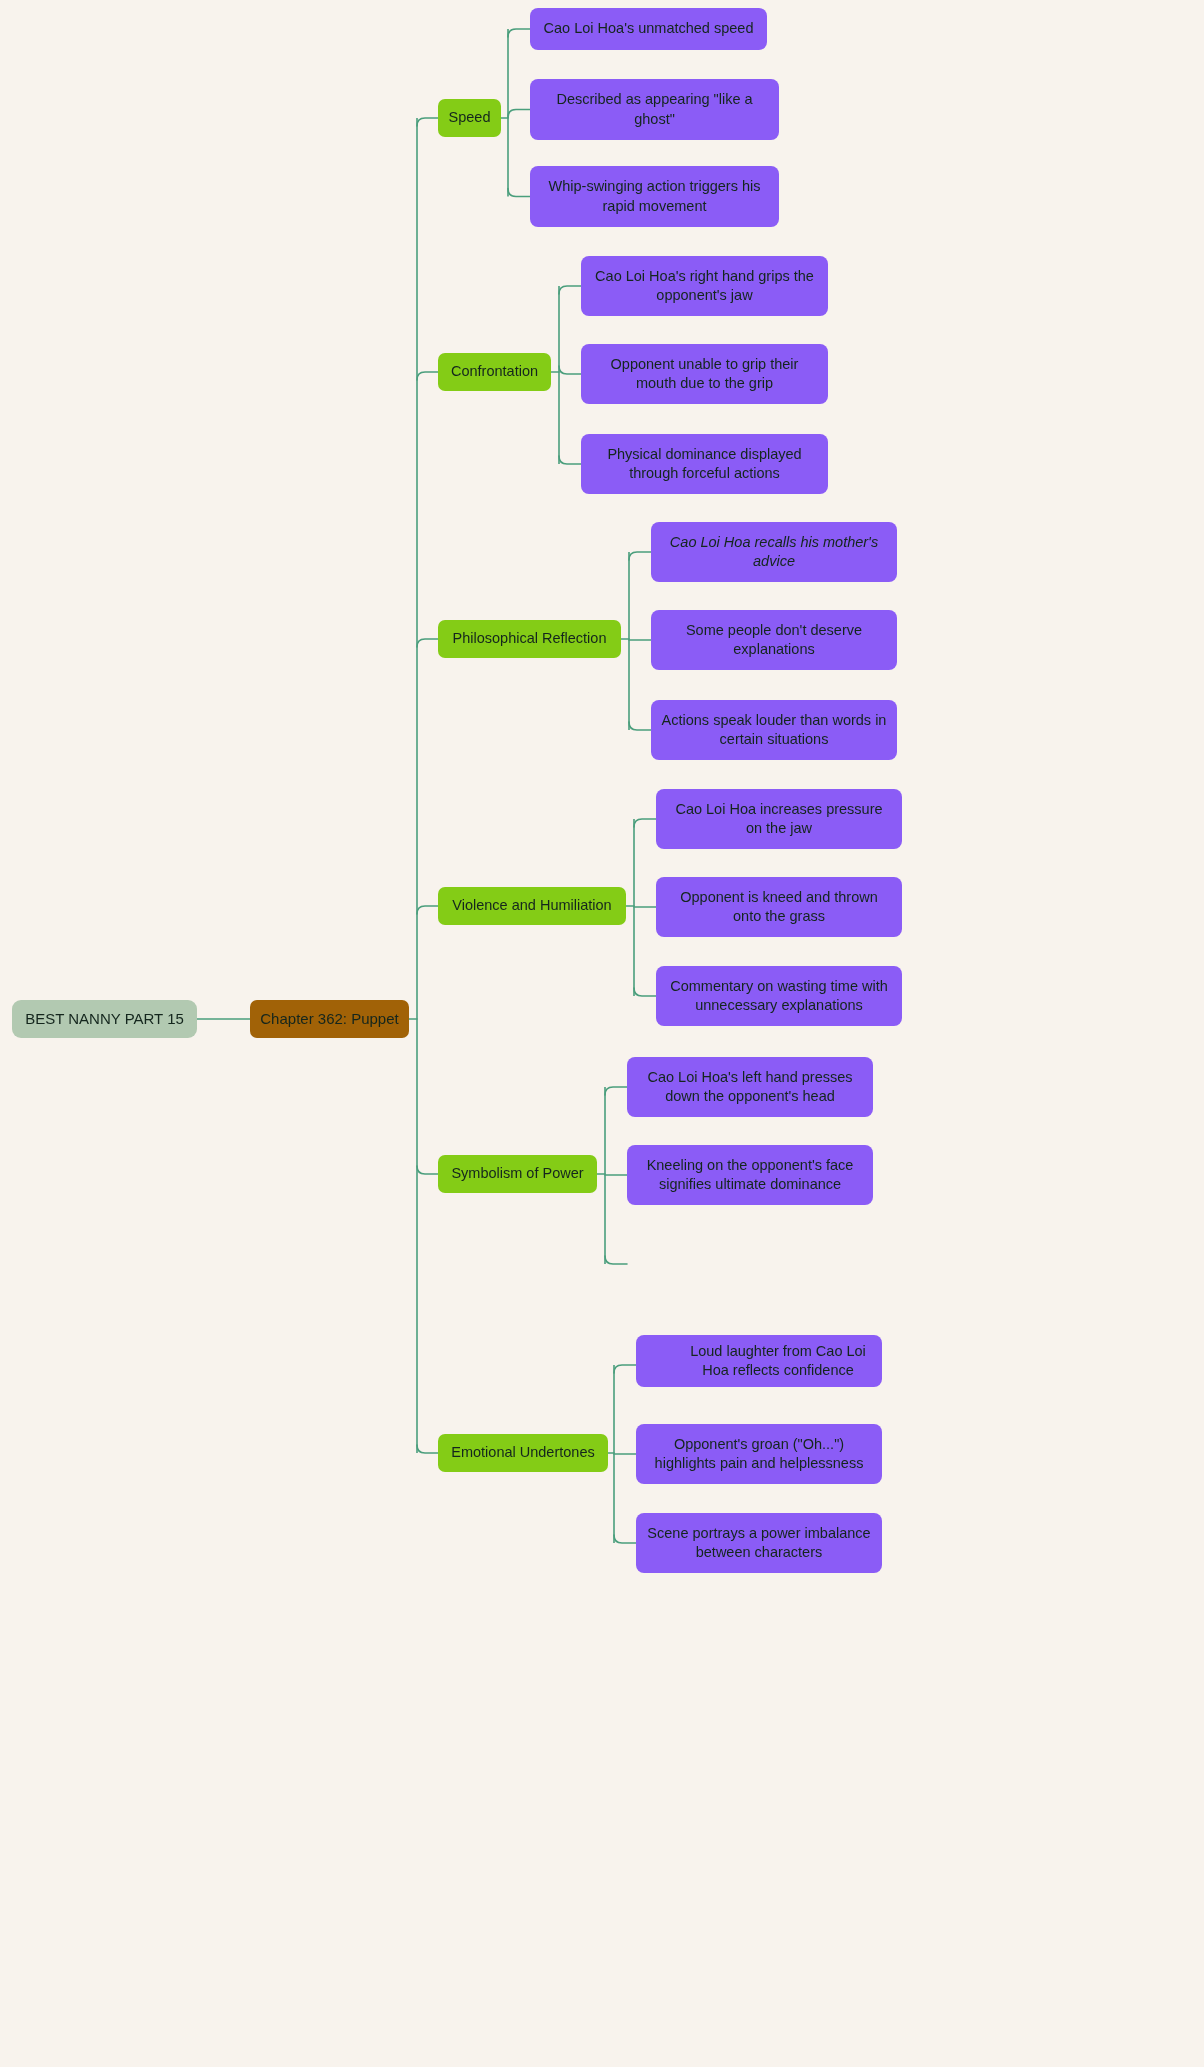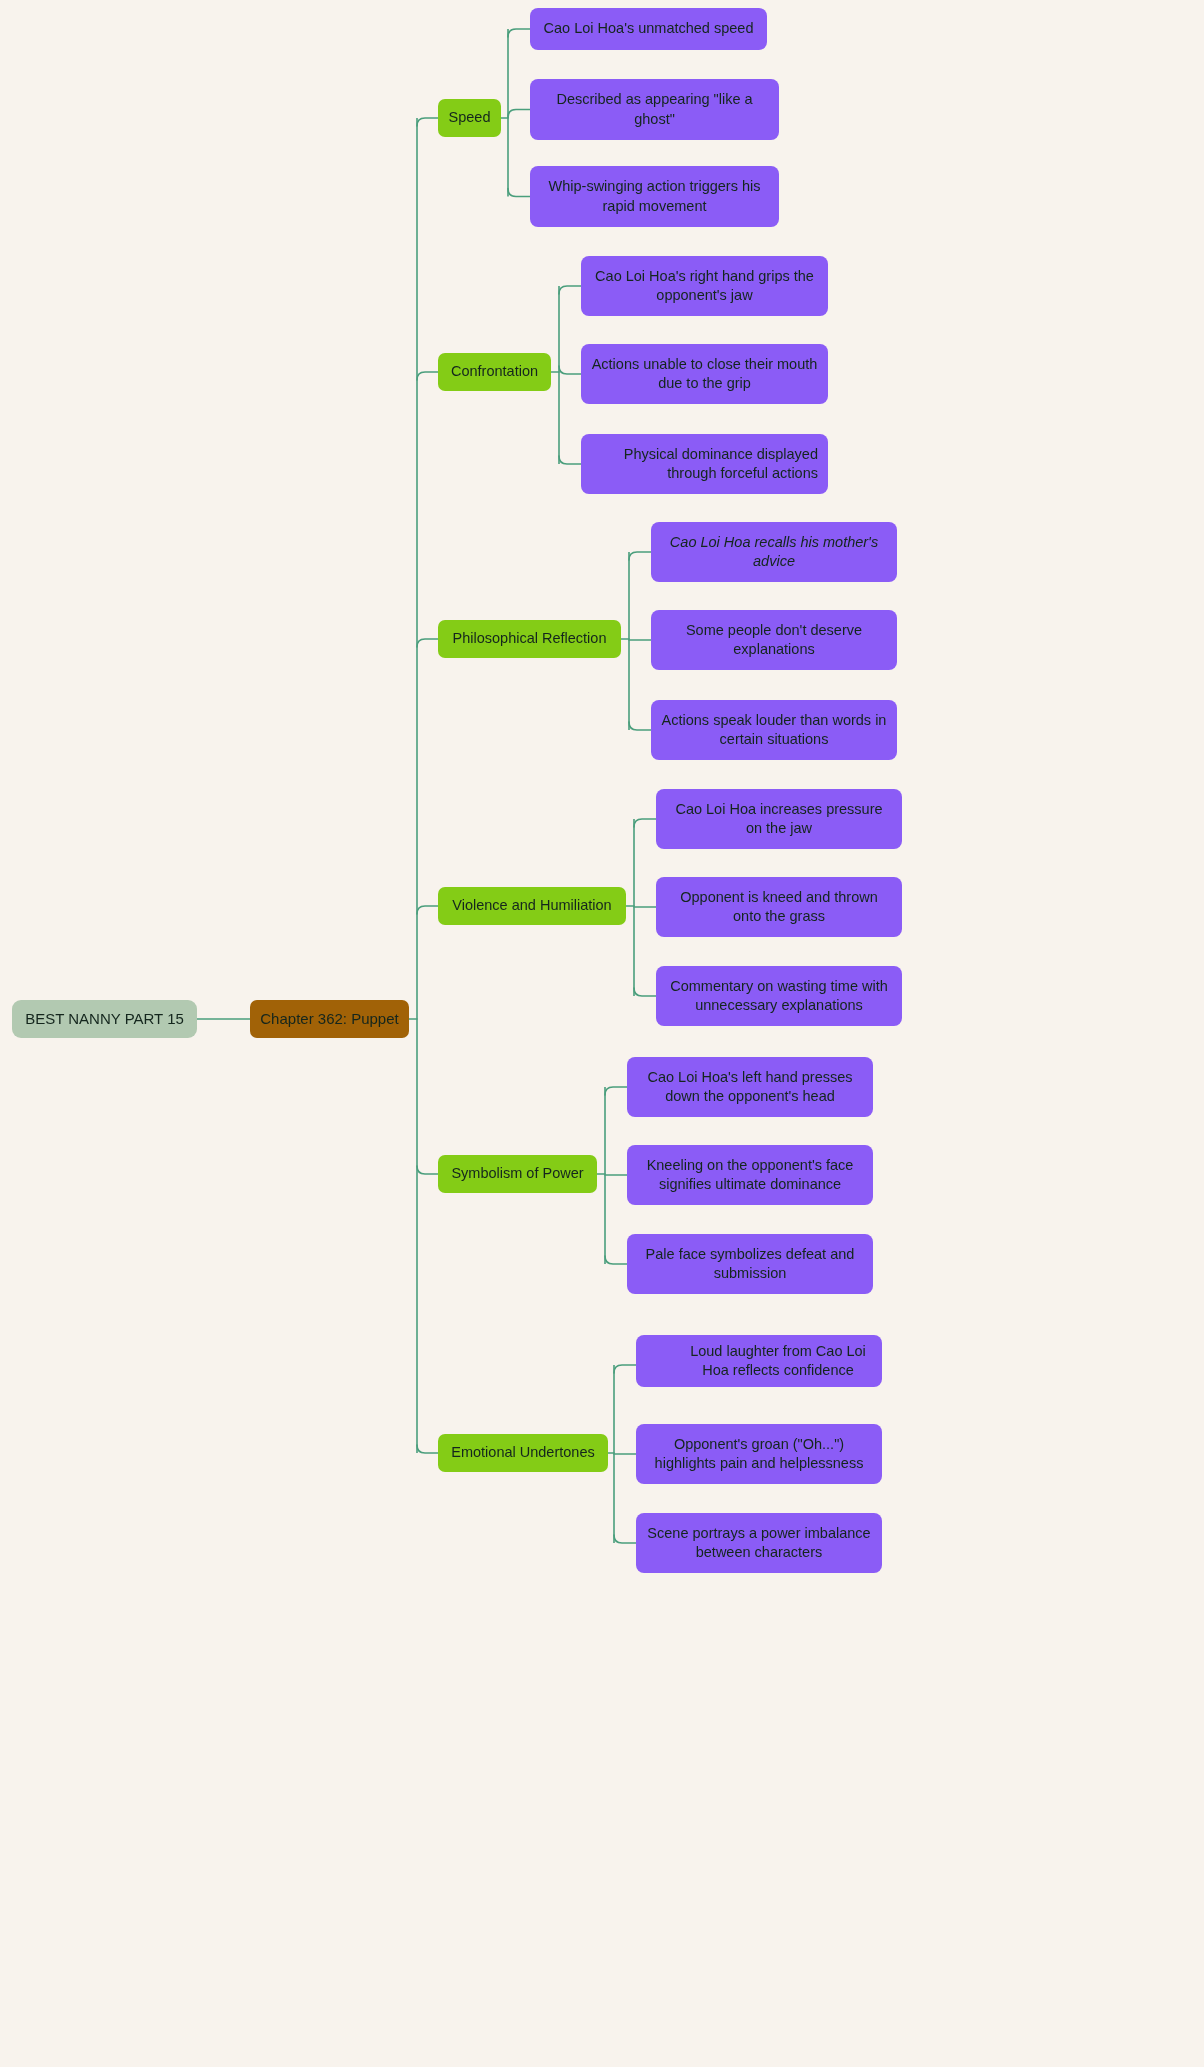--- a/index.html
+++ b/index.html
@@ -96,36 +96,35 @@
 
   <div class="node chapter" style="left:250px;top:1000px;width:159px;height:38px;">Chapter 362: Puppet</div>
 
   <div class="node branch" style="left:438px;top:99px;width:63px;height:38px;">Speed</div>
   <div class="node leaf" style="left:530px;top:8px;width:237px;height:42px;">Cao Loi Hoa's unmatched speed</div>
   <div class="node leaf" style="left:530px;top:79px;width:249px;height:61px;">Described as appearing "like a ghost"</div>
   <div class="node leaf" style="left:530px;top:166px;width:249px;height:61px;">Whip-swinging action triggers his rapid movement</div>
 
   <div class="node branch" style="left:438px;top:353px;width:113px;height:38px;">Confrontation</div>
   <div class="node leaf" style="left:581px;top:256px;width:247px;height:60px;">Cao Loi Hoa's right hand grips the opponent's jaw</div>
-  <div class="node leaf" style="left:581px;top:344px;width:247px;height:60px;">Actions unable to close their mouth due to the grip</div>
-  <div class="node leaf" style="left:581px;top:434px;width:247px;height:60px;text-align:right;">Physical dominance displayed through forceful actions</div>
+  <div class="node leaf" style="left:581px;top:344px;width:247px;height:60px;">Opponent unable to grip their mouth due to the grip</div>
+  <div class="node leaf" style="left:581px;top:434px;width:247px;height:60px;">Physical dominance displayed through forceful actions</div>
 
   <div class="node branch" style="left:438px;top:620px;width:183px;height:38px;">Philosophical Reflection</div>
   <div class="node leaf" style="left:651px;top:522px;width:246px;height:60px;font-style:italic;">Cao Loi Hoa recalls his mother's advice</div>
   <div class="node leaf" style="left:651px;top:610px;width:246px;height:60px;">Some people don't deserve explanations</div>
   <div class="node leaf" style="left:651px;top:700px;width:246px;height:60px;">Actions speak louder than words in certain situations</div>
 
   <div class="node branch" style="left:438px;top:887px;width:188px;height:38px;">Violence and Humiliation</div>
   <div class="node leaf" style="left:656px;top:789px;width:246px;height:60px;">Cao Loi Hoa increases pressure on the jaw</div>
   <div class="node leaf" style="left:656px;top:877px;width:246px;height:60px;">Opponent is kneed and thrown onto the grass</div>
   <div class="node leaf" style="left:656px;top:966px;width:246px;height:60px;">Commentary on wasting time with unnecessary explanations</div>
 
   <div class="node branch" style="left:438px;top:1155px;width:159px;height:38px;">Symbolism of Power</div>
   <div class="node leaf" style="left:627px;top:1057px;width:246px;height:60px;">Cao Loi Hoa's left hand presses down the opponent's head</div>
   <div class="node leaf" style="left:627px;top:1145px;width:246px;height:60px;">Kneeling on the opponent's face signifies ultimate dominance</div>
-  <div class="node leaf" style="left:627px;top:1234px;width:246px;height:60px;">Pale face symbolizes defeat and submission</div>
 
   <div class="node branch" style="left:438px;top:1434px;width:170px;height:38px;">Emotional Undertones</div>
   <div class="node leaf" style="left:636px;top:1335px;width:246px;height:52px;padding-left:48px;">Loud laughter from Cao Loi Hoa reflects confidence</div>
   <div class="node leaf" style="left:636px;top:1424px;width:246px;height:60px;">Opponent's groan ("Oh...") highlights pain and helplessness</div>
   <div class="node leaf" style="left:636px;top:1513px;width:246px;height:60px;">Scene portrays a power imbalance between characters</div>
 
 </div>
 
 </body></html>

